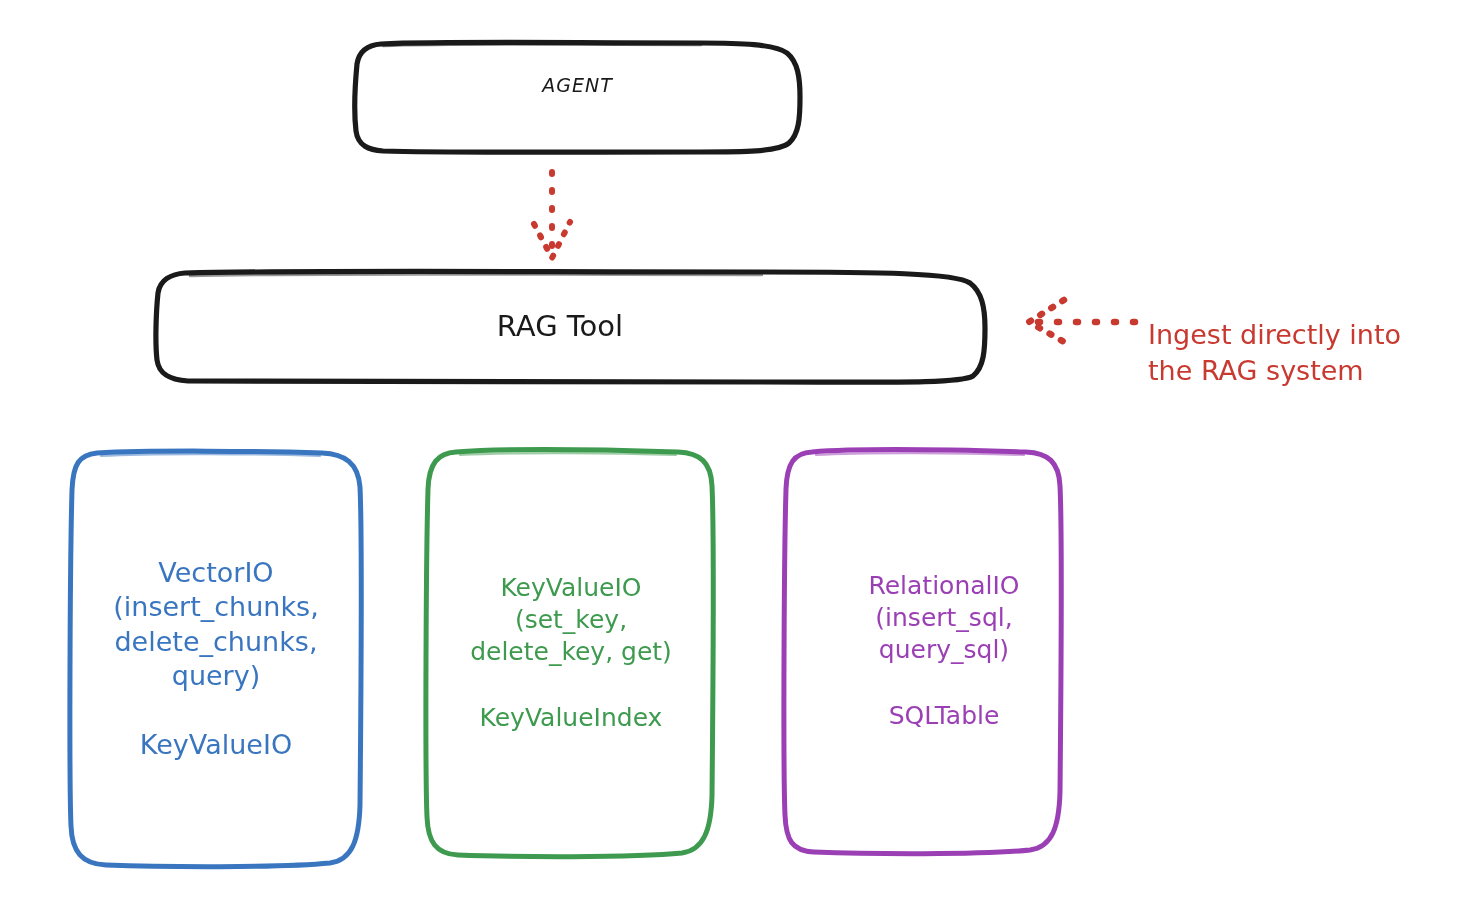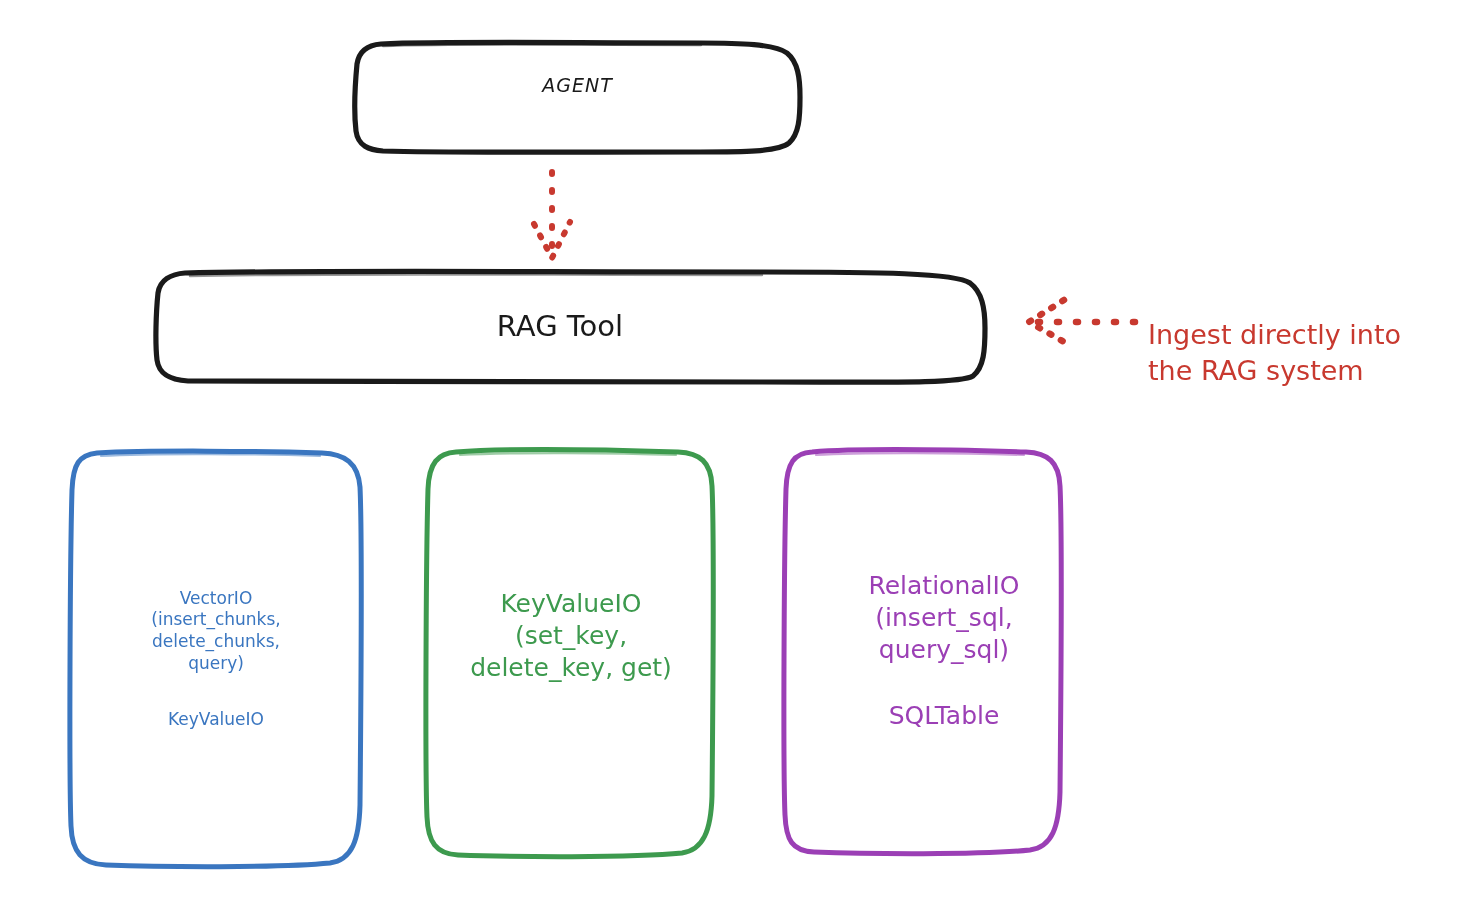--- a/index.html
+++ b/index.html
@@ -67,21 +67,21 @@
   }
 
   .leaf-text {
     font-family: "DejaVu Sans", sans-serif;
     font-weight: 400;
   }
 
   #vector-text {
     left: 72px; top: 452px;
     width: 288px; height: 414px;
-    font-size: 17px;
+    font-size: 27px;
     color: #3a76c0;
   }
 
   #keyvalue-text {
     left: 430px; top: 450px;
     width: 282px; height: 405px;
     font-size: 25px;
     color: #3d9a4e;
     align-items: center;
   }
@@ -209,20 +209,21 @@
 query)</span>
     <span class="leaf-gap"></span>
     <span class="leaf-block">KeyValueIO</span>
   </div>
 
   <div class="node-label leaf-text" id="keyvalue-text">
     <span class="leaf-block">KeyValueIO
 (set_key,
 delete_key, get)</span>
     <span class="leaf-gap"></span>
+    <span class="leaf-block">KeyValueIndex</span>
   </div>
 
   <div class="node-label leaf-text" id="relational-text">
     <span class="leaf-block">RelationalIO
 (insert_sql,
 query_sql)</span>
     <span class="leaf-gap"></span>
     <span class="leaf-block">SQLTable</span>
   </div>
 

